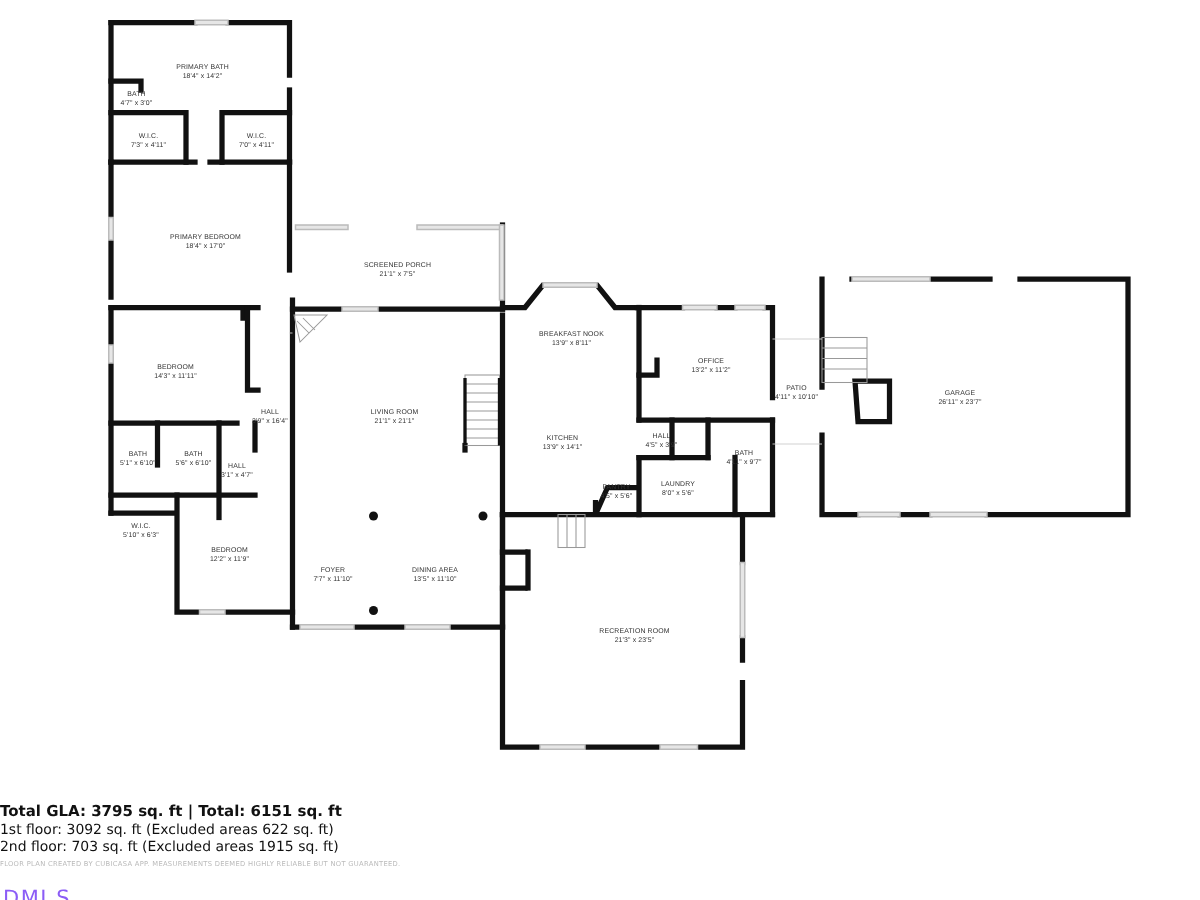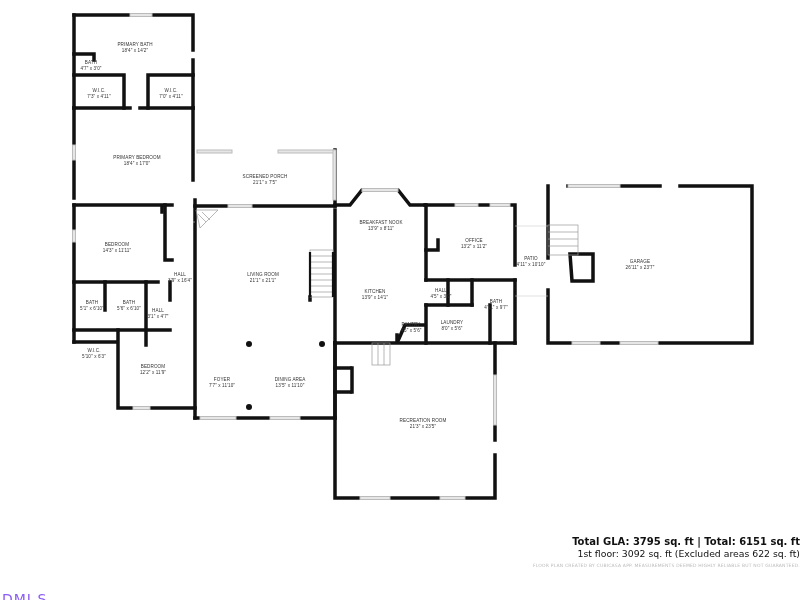--- a/index.html
+++ b/index.html
@@ -1,21 +1,21 @@
 <!DOCTYPE html>
 <html><head>
 <meta charset="utf-8">
 <style>
   html, body { margin:0; padding:0; background:#ffffff; }
   body { width:800px; height:600px; position:relative; overflow:hidden; font-family:"Liberation Sans", sans-serif; }
   svg#plan { position:absolute; left:0; top:0; }
   .lbl { position:absolute; text-align:center; color:#333; font-size:4.6px; line-height:6px; letter-spacing:0.1px; white-space:nowrap; transform:translateX(-50%); }
   .lbl .n { display:block; text-transform:uppercase; }
   .lbl .d { display:block; }
-  .summary { position:absolute; left:0; width:800px; top:535px; text-align:right; color:#111; font-family:"DejaVu Sans", sans-serif; }
+  .summary { position:absolute; left:0; width:800px; top:535px; text-align:left; color:#111; font-family:"DejaVu Sans", sans-serif; }
   .summary .total { font-size:10px; font-weight:bold; line-height:13px; }
   .summary .floor { font-size:9.3px; line-height:11px; }
   .summary .disc { font-size:4.5px; color:#bbb; margin-top:4px; letter-spacing:0.2px; }
   .mls { position:absolute; left:2px; top:591px; font-size:14px; color:#8b5cf6; font-family:"DejaVu Sans", sans-serif; letter-spacing:1px; }
 </style>
 </head>
 <body>
 
 <svg id="plan" width="800" height="600" viewBox="0 0 800 600">
   <g stroke="#111" stroke-width="3.5" fill="none" stroke-linecap="square">
@@ -218,16 +218,17 @@
     <span class="d">26'11" x 23'7"</span>
   </div>
 <div class="lbl" style="left:423px;top:418px;">
     <span class="n">Recreation Room</span>
     <span class="d">21'3" x 23'5"</span>
   </div>
 
 <div class="summary">
   <div class="total">Total GLA: 3795 sq. ft | Total: 6151 sq. ft</div>
   <div class="floor">1st floor: 3092 sq. ft (Excluded areas 622 sq. ft)</div>
+  <div class="floor">2nd floor: 703 sq. ft (Excluded areas 1915 sq. ft)</div>
   <div class="disc">FLOOR PLAN CREATED BY CUBICASA APP. MEASUREMENTS DEEMED HIGHLY RELIABLE BUT NOT GUARANTEED.</div>
 </div>
 
 <div class="mls">DMI S</div>
 
 </body></html>

